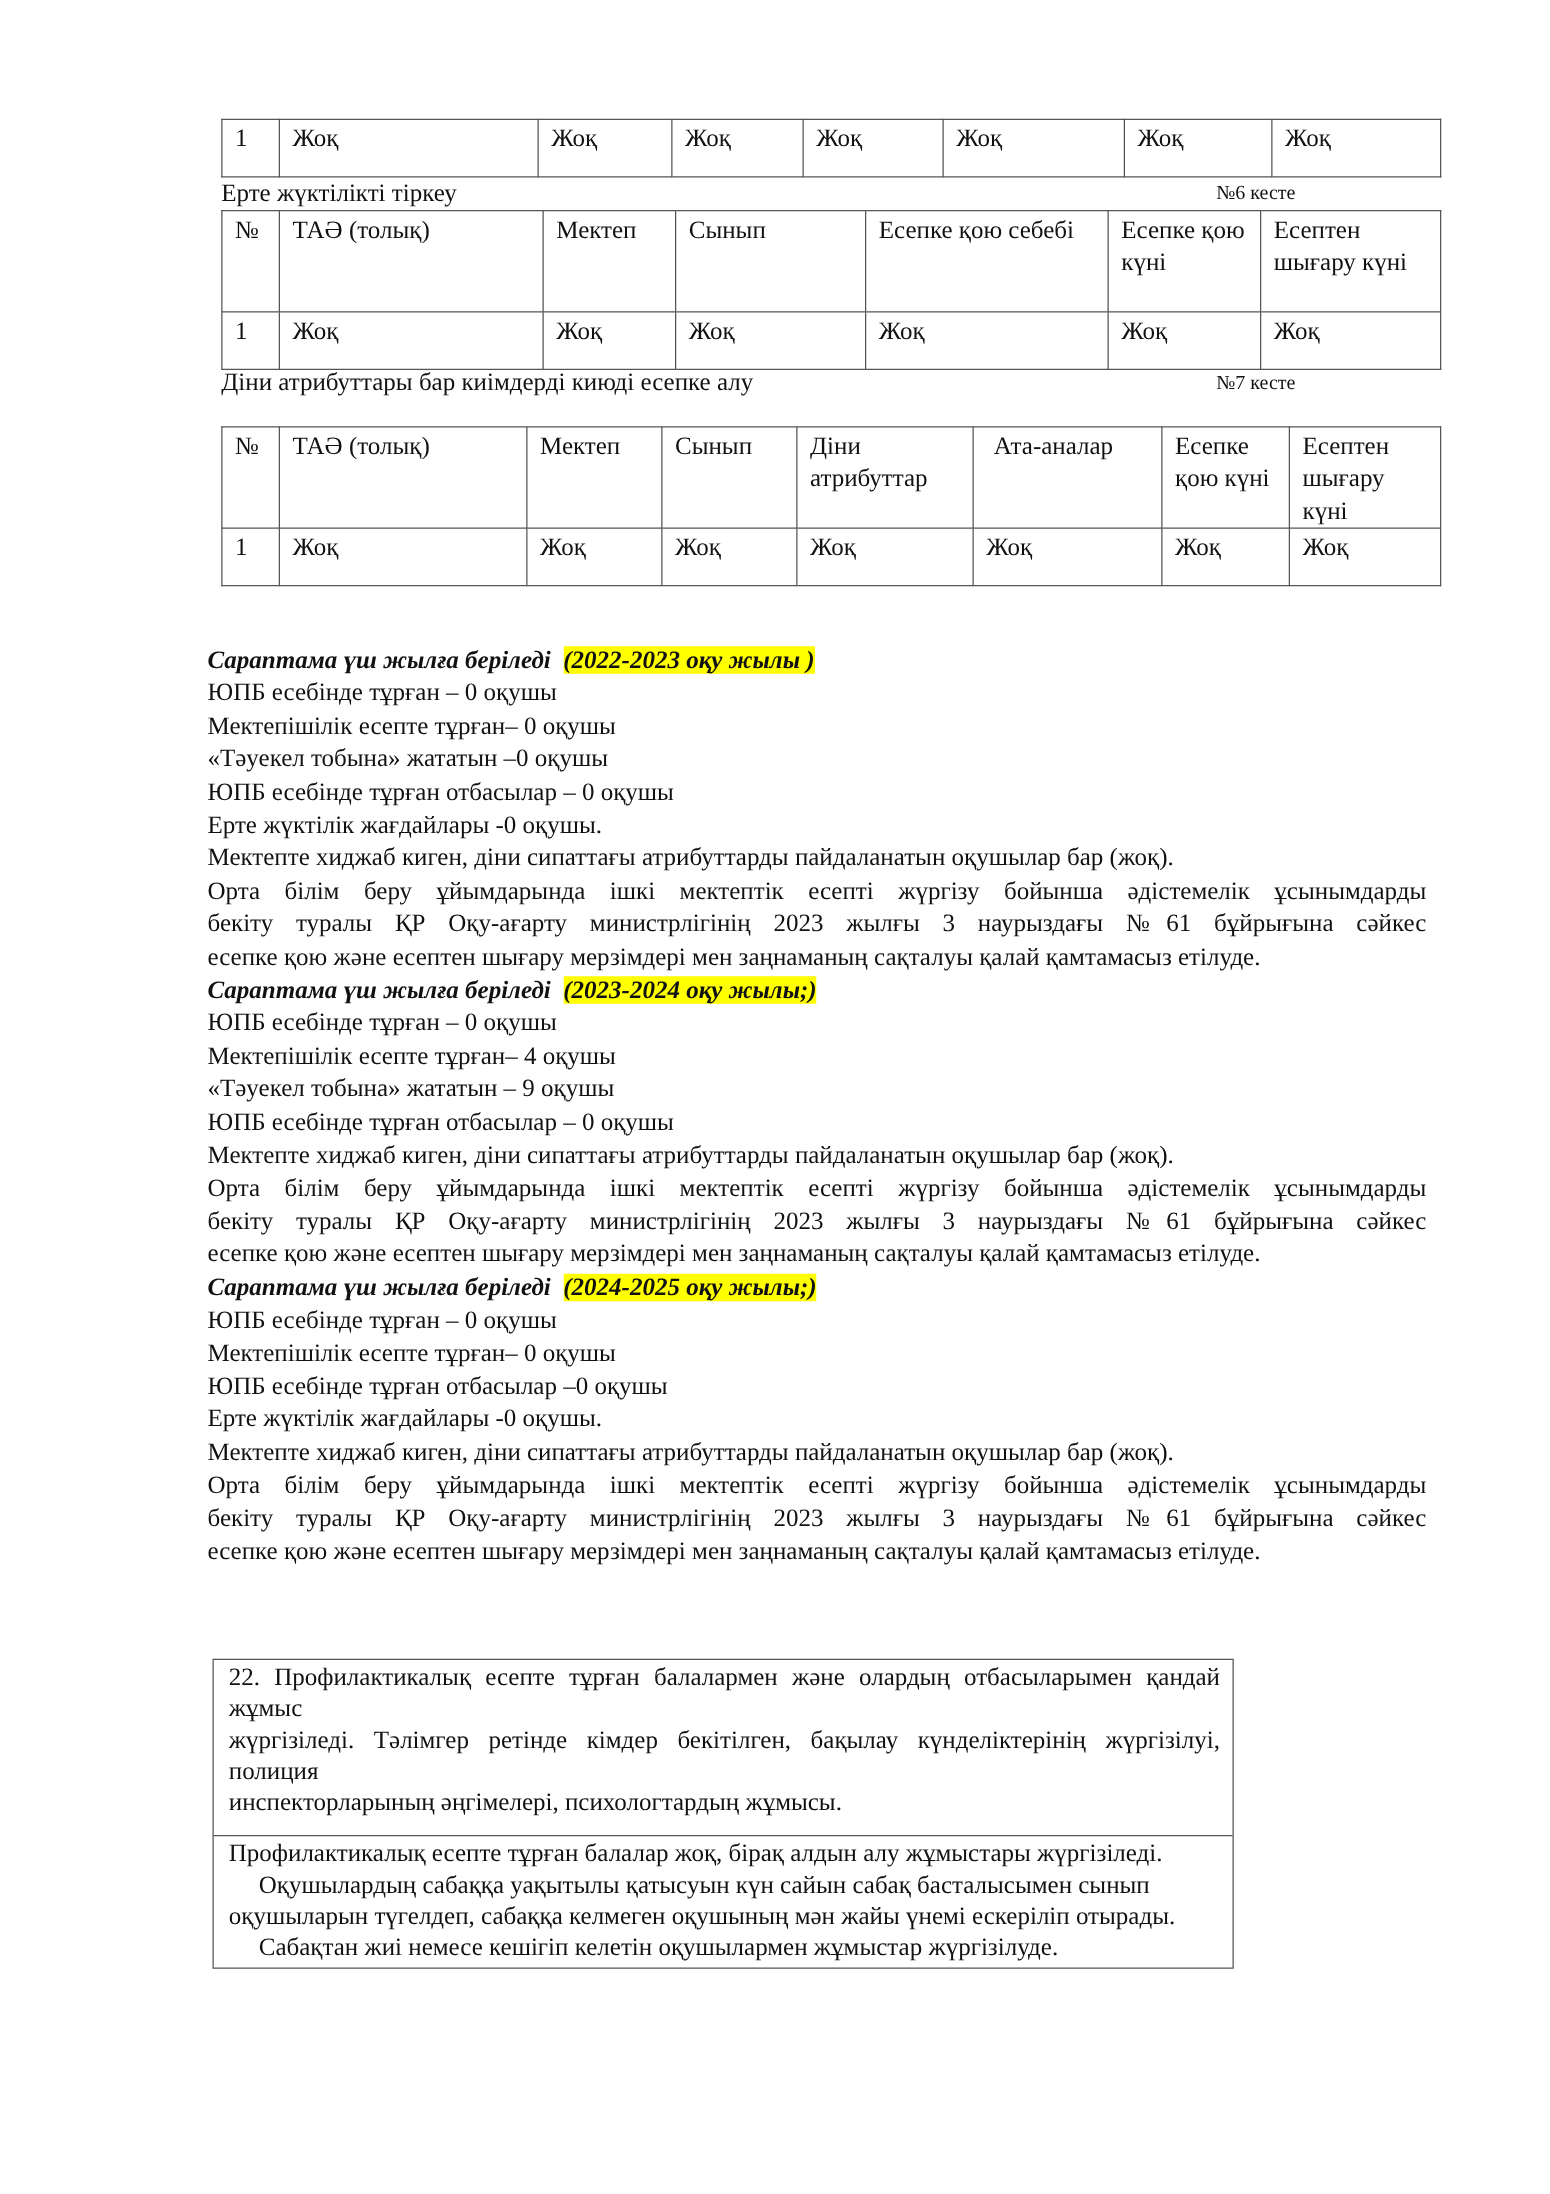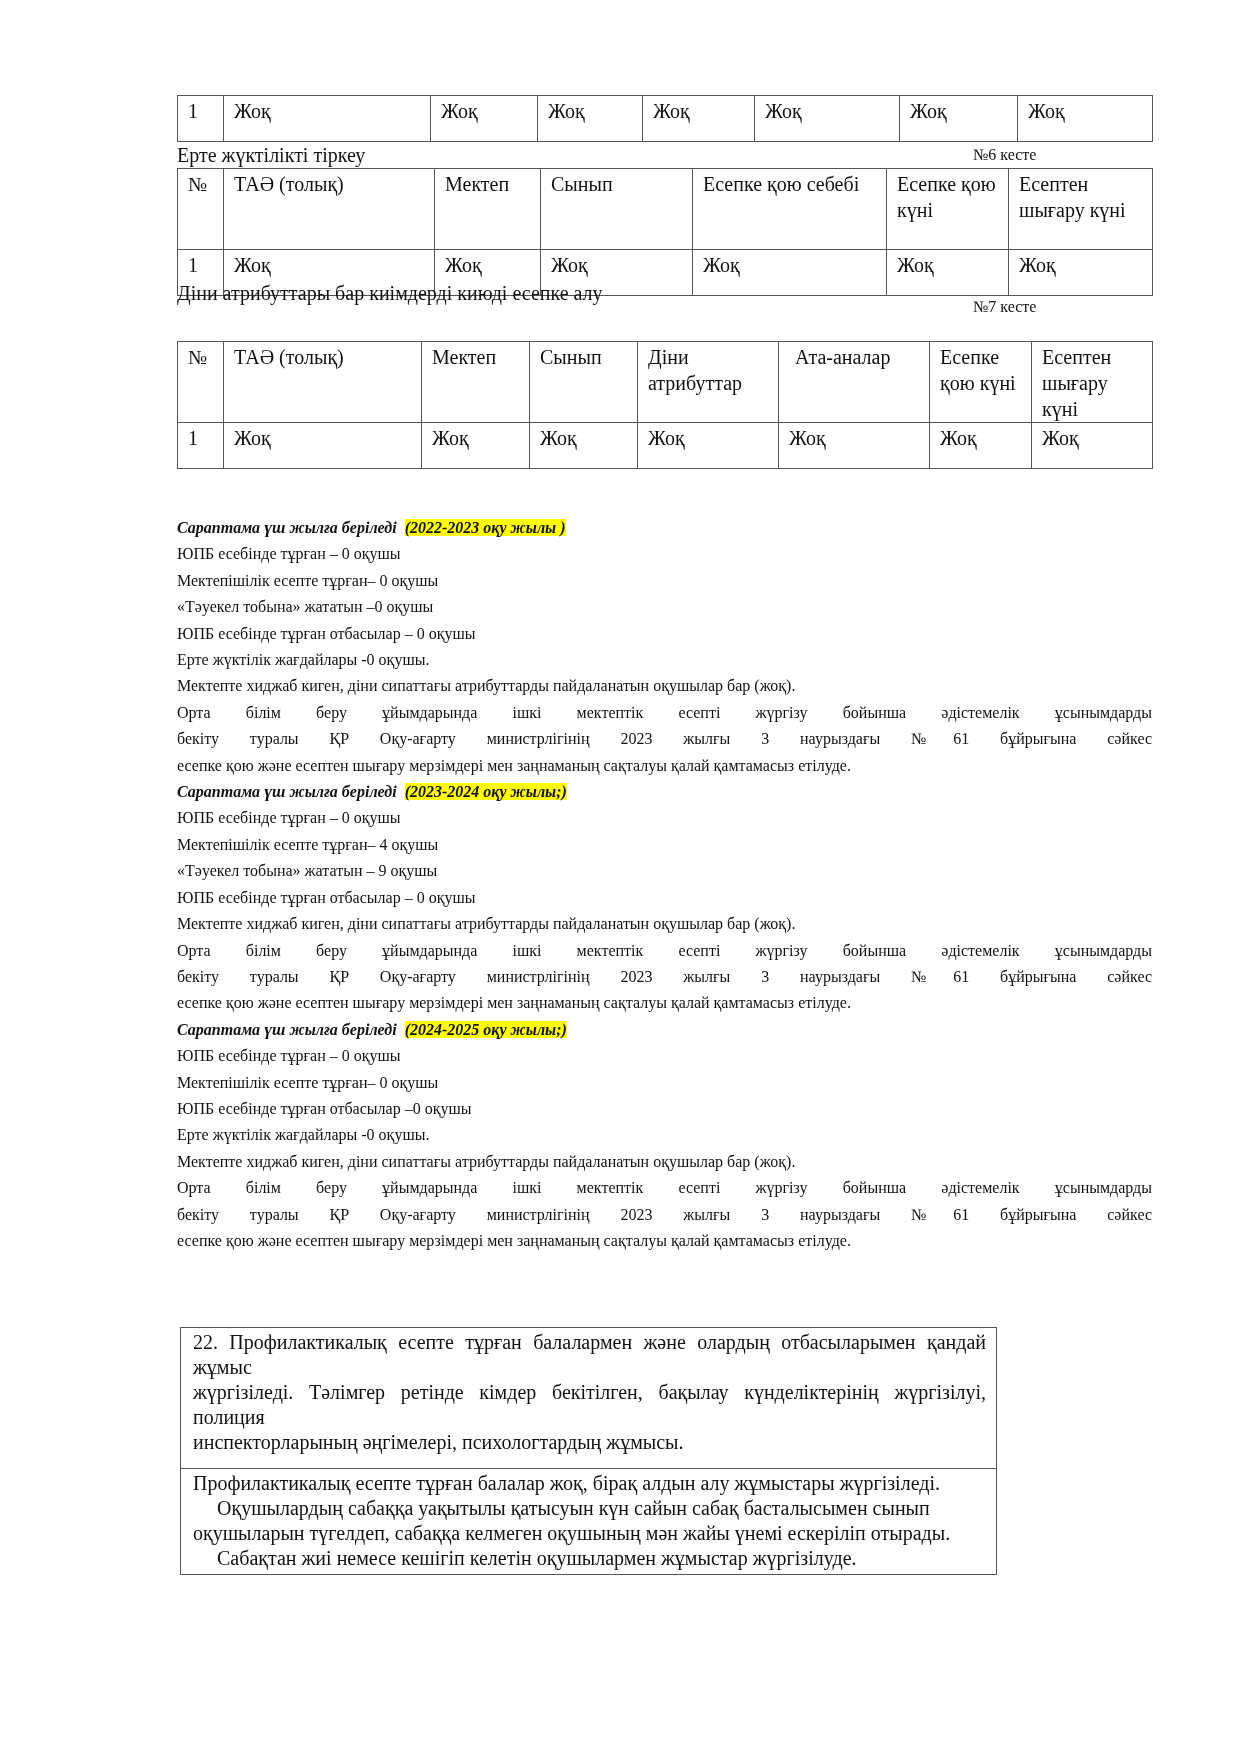--- a/index.html
+++ b/index.html
@@ -3,27 +3,27 @@
 <meta charset="utf-8">
 <style>
   html, body { margin: 0; padding: 0; background: #ffffff; }
   body { width: 1240px; height: 1755px; position: relative; overflow: hidden;
          font-family: "Liberation Serif", "DejaVu Serif", serif; color: #111; font-size: 20px; }
   table.grid { border-collapse: collapse; position: absolute; table-layout: fixed; }
   table.grid td { border: 1.3px solid #555; vertical-align: top; padding: 2px 10px 0 10px;
                   font-size: 20px; line-height: 26px; }
   .caption { position: absolute; font-size: 20px; line-height: 24px; }
   .caption-right { position: absolute; font-size: 16px; line-height: 24px; }
-  .para { position: absolute; left: 177px; width: 975px; font-size: 16px; line-height: 26.4px; }
+  .para { position: absolute; left: 166px; width: 975px; font-size: 20px; line-height: 26.4px; }
   .line { display: block; white-space: nowrap; }
   .justify { display: block; text-align: justify; text-align-last: justify; white-space: normal; }
   .justify-last { display: block; }
   .heading { font-weight: bold; font-style: italic; }
   .hl { background: #ffff00; }
-  .box { position: absolute; left: 180px; width: 817px; border: 1.3px solid #555; box-sizing: border-box; }
+  .box { position: absolute; left: 170px; width: 817px; border: 1.3px solid #555; box-sizing: border-box; }
   .box-cell { padding: 2px 10px 3px 12px; font-size: 20px; line-height: 25px; }
   .box-cell + .box-cell { border-top: 1.3px solid #555; margin-top: 10px; }
   .indent { padding-left: 24px; }
 </style>
 </head>
 <body>
 
 <table class="grid" style="left:177px; top:95px; width:975px;">
   <colgroup>
     <col style="width:46px">
@@ -76,21 +76,21 @@
     <td>Жоқ</td>
     <td>Жоқ</td>
     <td>Жоқ</td>
     <td>Жоқ</td>
     <td>Жоқ</td>
     <td>Жоқ</td>
   </tr>
 </tbody>
   </table>
 
-<div class="caption" style="left:177px; top:281px;">Діни атрибуттары бар киімдерді киюді есепке алу</div>
+<div class="caption" style="left:177px; top:294px;">Діни атрибуттары бар киімдерді киюді есепке алу</div>
 <div class="caption-right" style="left:973px; top:295px;">№7 кесте</div>
 <table class="grid" style="left:177px; top:341px; width:975px;">
   <colgroup>
     <col style="width:46px">
       <col style="width:198px">
       <col style="width:108px">
       <col style="width:108px">
     <col style="width:141px">
       <col style="width:151px">
       <col style="width:102px">

